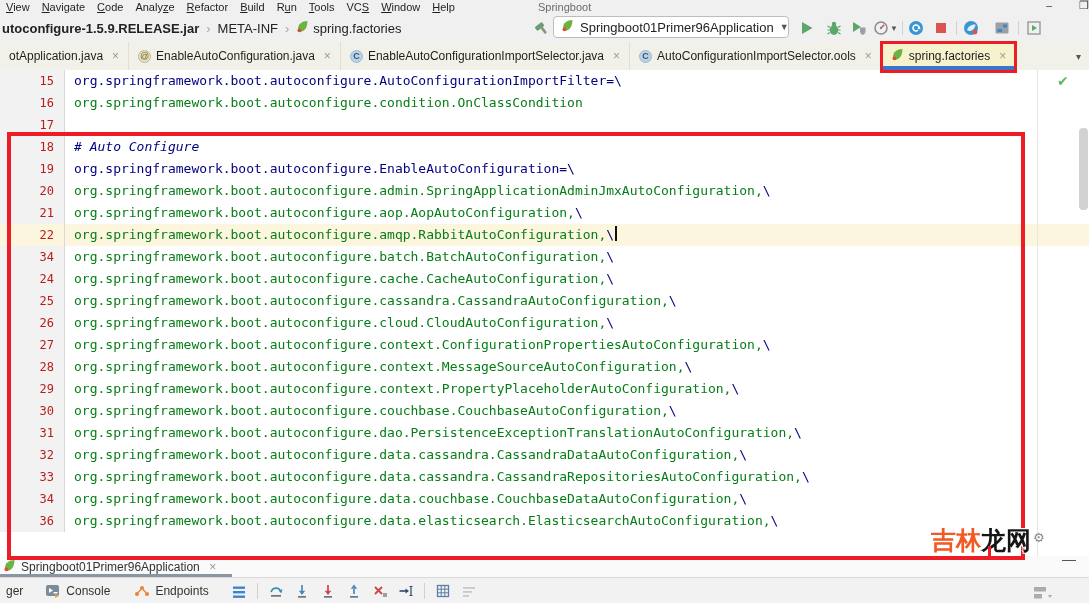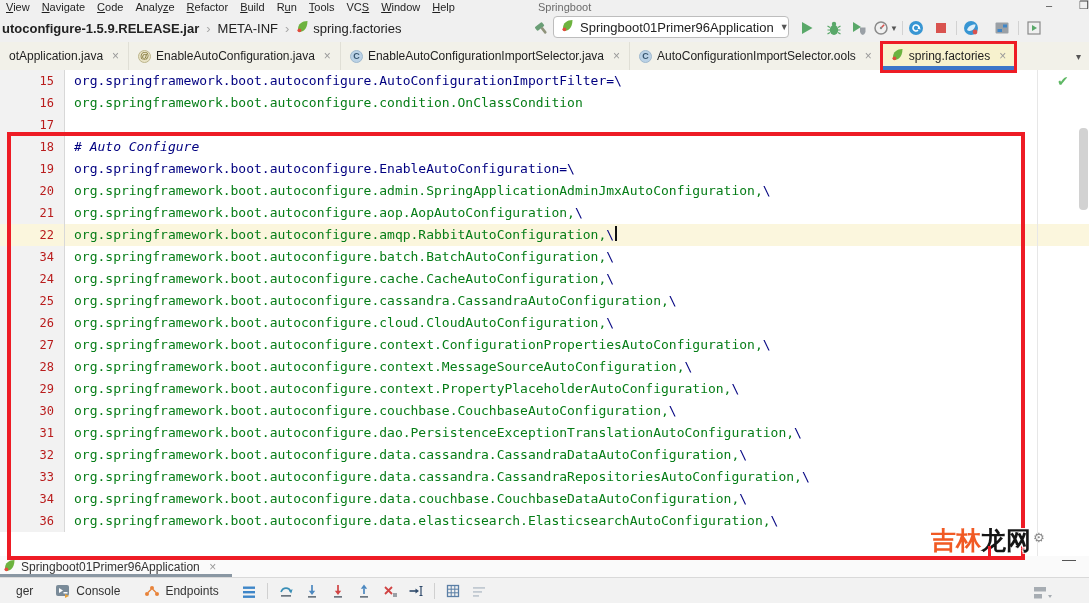--- a/index.html
+++ b/index.html
@@ -319,21 +319,21 @@
       </svg></span>
   <span class="runtab">
     <span>Springboot01Primer96Application</span>
     <span class="x">×</span>
   </span>
   <div class="runtab-underline"></div>
 </div>
 <span class="toolwin-min">—</span>
 
 <div class="bottombar">
-  <span style="margin-left:16px">ger</span>
+  <span style="margin-left:6px">ger</span>
 
   <span class="bbicon" style="margin-left:22px">
     <svg width="16" height="16" viewBox="0 0 16 16">
         <rect x="1" y="2" width="13" height="11" rx="2" fill="#7A8B99"></rect>
         <polygon points="4,5 8,7.5 4,10" fill="#fff"></polygon>
         <rect x="8.5" y="9" width="4" height="1.5" fill="#fff"></rect>
         <polygon points="10,11 14,13 10,15" fill="#E8A33D"></polygon>
       </svg>
   </span>
   <span class="bb-label">Console</span>

